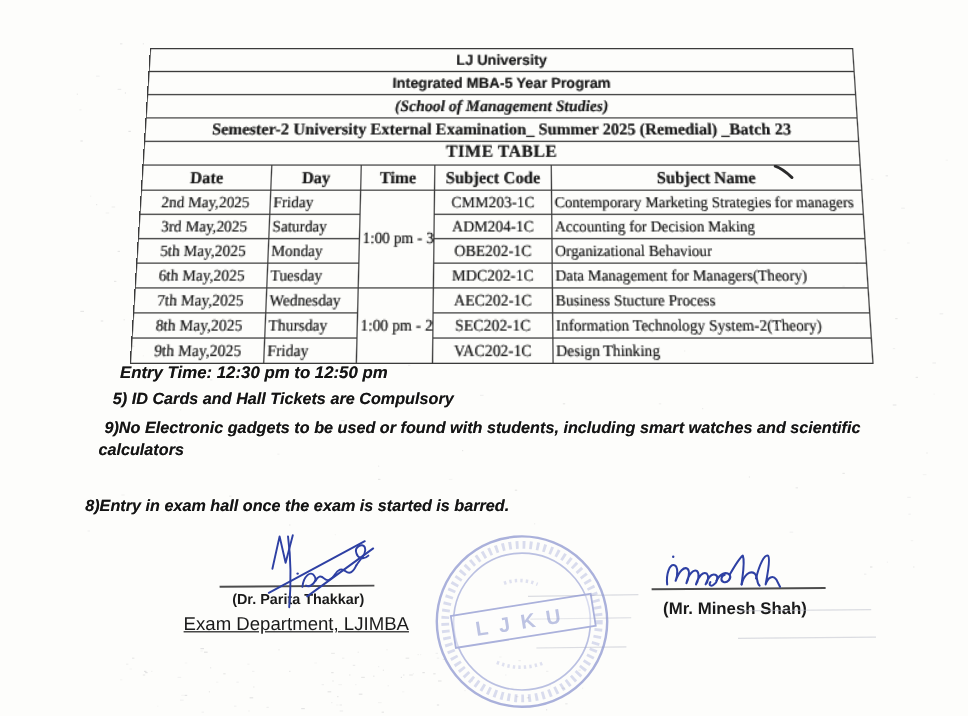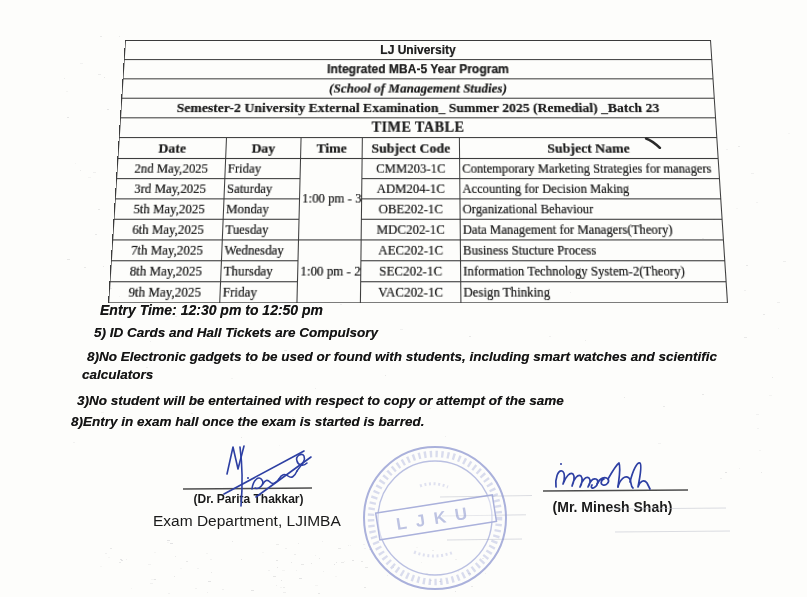--- a/index.html
+++ b/index.html
@@ -296,27 +296,26 @@
         <td class="cell day">Friday</td>
         <td class="cell code">VAC202-1C</td>
         <td class="cell subj">Design Thinking</td>
       </tr>
     </tbody>
       </table>
   </div>
 
   <div class="note" style="left:100px;top:302px;font-size:14px;">Entry Time: 12:30 pm to 12:50 pm</div>
   <div class="note" style="left:94px;top:325px;">5) ID Cards and Hall Tickets are Compulsory</div>
-  <div class="note" style="left:87px;top:349px;">8)No Electronic gadgets to be used or found with students, including smart watches and scientific</div>
+  <div class="note" style="left:87px;top:349px;">9)No Electronic gadgets to be used or found with students, including smart watches and scientific</div>
   <div class="note" style="left:82px;top:367px;">calculators</div>
-  <div class="note" style="left:77px;top:393px;">3)No student will be entertained with respect to copy or attempt of the same</div>
   <div class="note" style="left:71px;top:414px;">8)Entry in exam hall once the exam is started is barred.</div>
 
   <div class="siglabel nm" style="left:181px;top:492px;width:135px;text-align:center;">(Dr. Parita Thakkar)</div>
-  <div class="siglabel ttl" style="left:153px;top:512px;">Exam Department, LJIMBA</div>
+  <div class="siglabel ttl" style="left:153px;top:512px;text-decoration:underline;">Exam Department, LJIMBA</div>
   <div class="siglabel nm" style="left:545px;top:499px;width:135px;text-align:center;font-size:14px;">(Mr. Minesh Shah)</div>
 
   <svg class="overlay" width="807" height="597" viewBox="0 0 807 597">
     <defs>
       <filter id="soft">
           <feGaussianBlur stdDeviation="0.55"></feGaussianBlur>
         </filter>
       <filter id="soft2">
           <feGaussianBlur stdDeviation="0.35"></feGaussianBlur>
         </filter>

